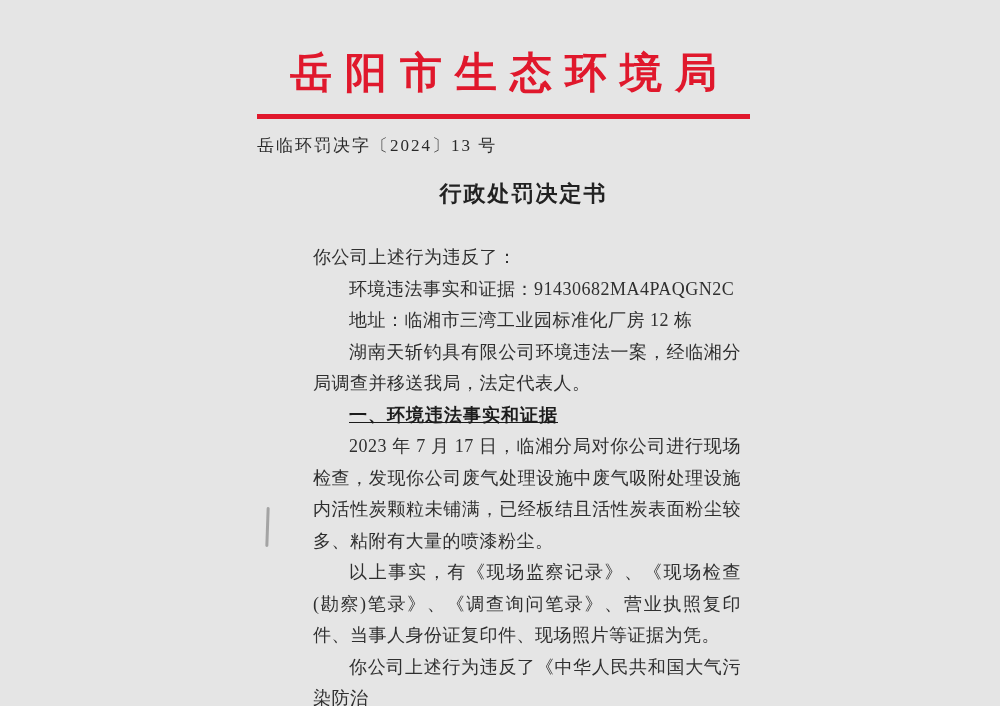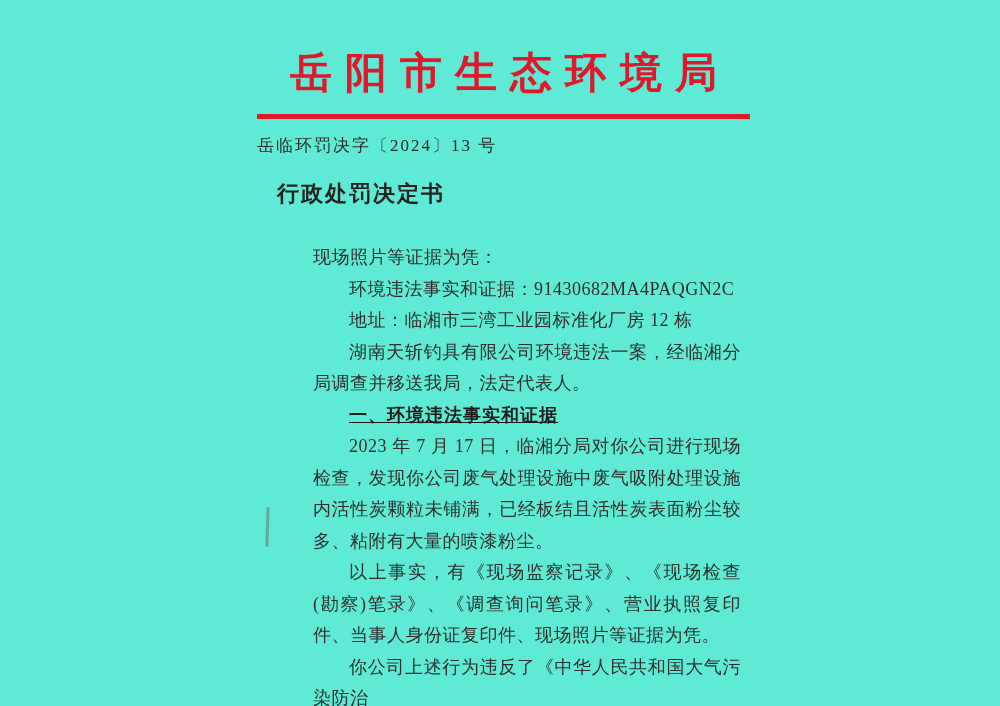--- a/index.html
+++ b/index.html
@@ -7,21 +7,21 @@
     --ink: #2f2f2f;
   }
   * { margin: 0; padding: 0; box-sizing: border-box; }
   html, body {
     background: #ffffff;
   }
   .page {
     position: relative;
     width: 1000px;
     height: 706px;
-    background: #5eead4;
+    background: #e5e5e5;
     overflow: hidden;
     font-family: "Liberation Serif", "DejaVu Serif", serif;
     color: var(--ink);
   }
   .doc {
     position: absolute;
     left: 257px;
     top: 0;
     width: 493px;
   }
@@ -46,20 +46,21 @@
   .doc-number {
     margin-top: 15px;
     text-align: left;
     padding-right: 34px;
     font-size: 17px;
     letter-spacing: 2px;
     color: #2a2a2a;
   }
   .doc-title {
     margin-top: 22px;
+    text-align: center;
     font-size: 22px;
     font-weight: bold;
     letter-spacing: 2px;
     color: #222222;
     transform: translateX(20px);
     font-family: "Liberation Sans", "DejaVu Sans", sans-serif;
   }
   .body-text {
     margin-top: 33px;
     margin-left: 56px;
@@ -99,21 +100,21 @@
 
     <div class="org-title">岳阳市生态环境局</div>
 
     <div class="red-rule"></div>
 
     <div class="doc-number">岳临环罚决字〔2024〕13 号</div>
 
     <div class="doc-title">行政处罚决定书</div>
 
     <div class="body-text">
-      <p>现场照片等证据为凭：</p>
+      <p>你公司上述行为违反了：</p>
       <p class="indent">环境违法事实和证据：91430682MA4PAQGN2C</p>
       <p class="indent">地址：临湘市三湾工业园标准化厂房 12 栋</p>
       <p class="indent">湖南天斩钓具有限公司环境违法一案，经临湘分局调查并移送我局，法定代表人。</p>
       <p class="indent section-heading">一、环境违法事实和证据</p>
       <p class="indent">2023 年 7 月 17 日，临湘分局对你公司进行现场检查，发现你公司废气处理设施中废气吸附处理设施内活性炭颗粒未铺满，已经板结且活性炭表面粉尘较多、粘附有大量的喷漆粉尘。</p>
       <p class="indent">以上事实，有《现场监察记录》、《现场检查(勘察)笔录》、《调查询问笔录》、营业执照复印件、当事人身份证复印件、现场照片等证据为凭。</p>
       <p class="indent">你公司上述行为违反了《中华人民共和国大气污染防治</p>
     </div>
   </div>
 

